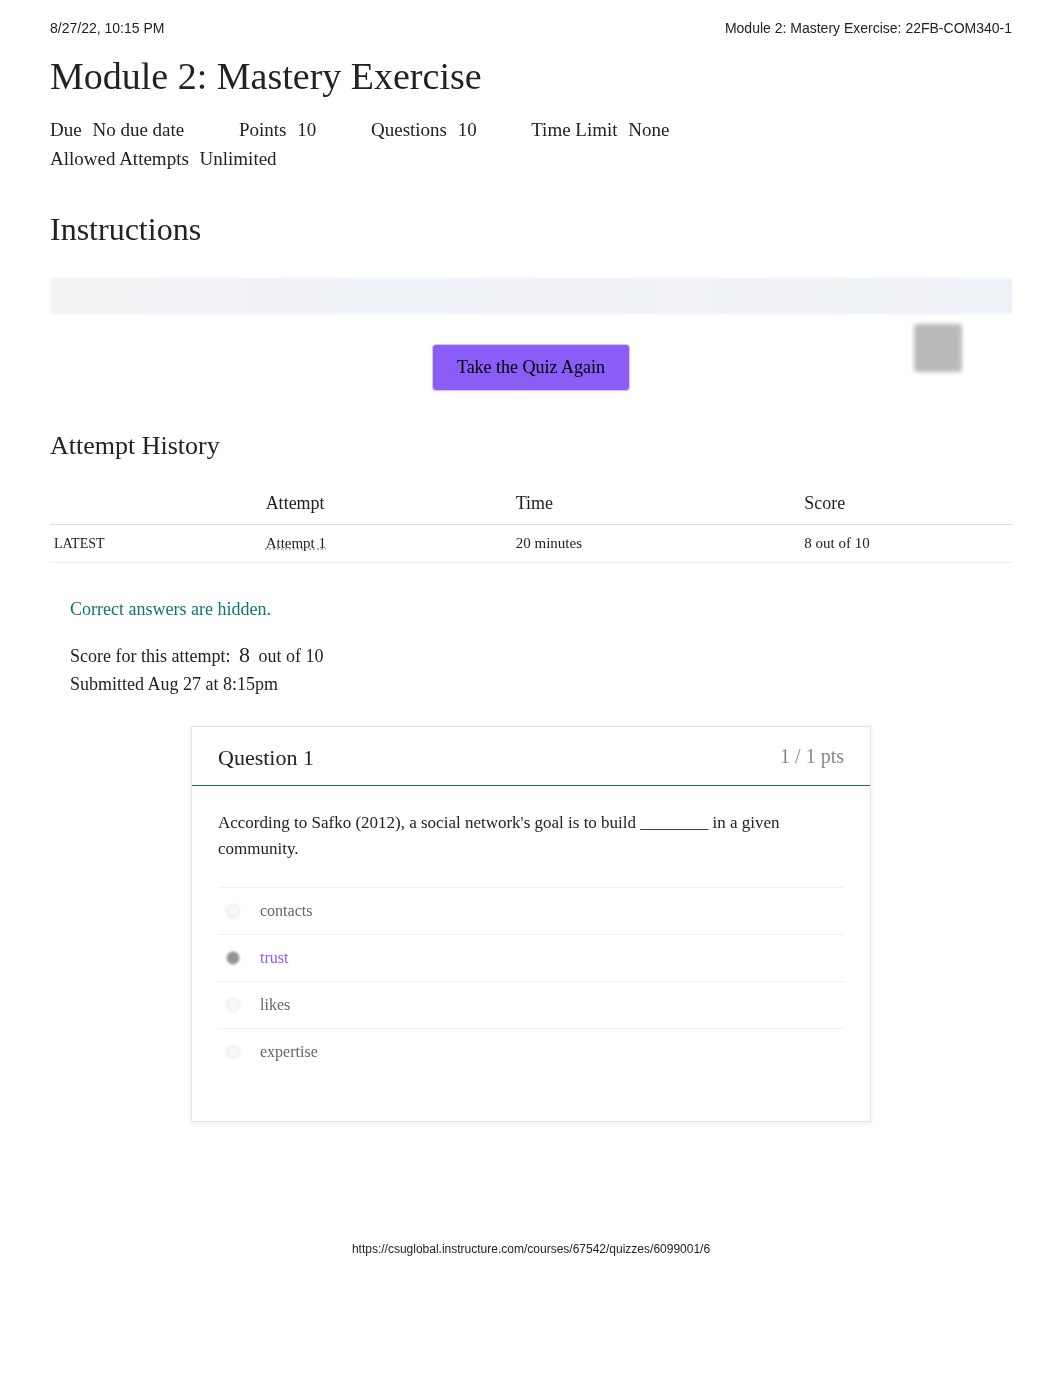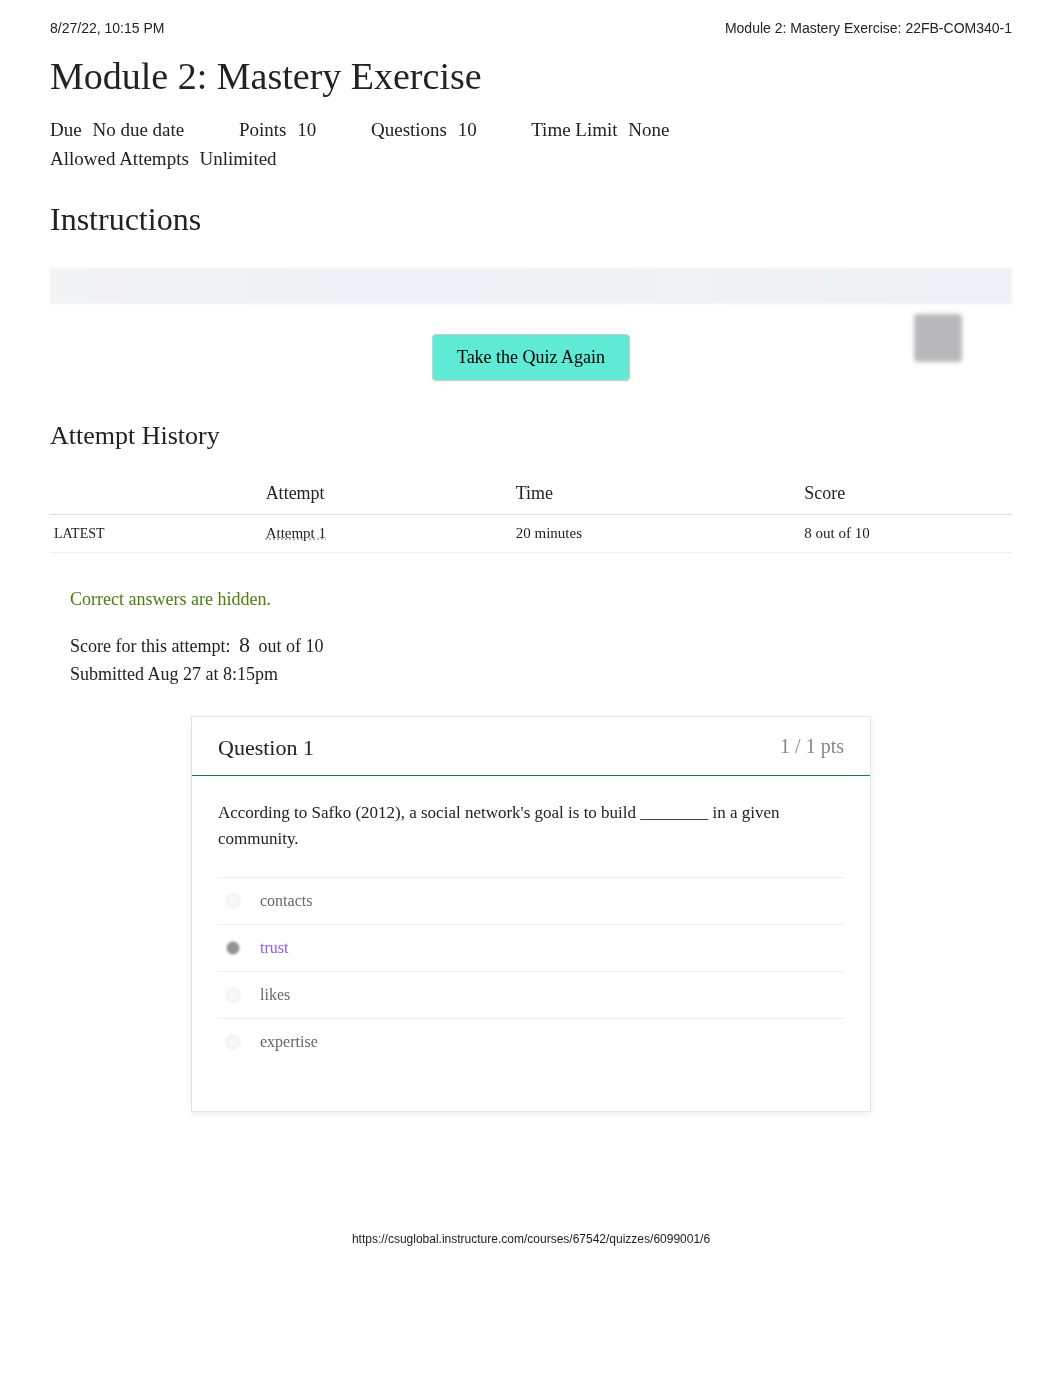--- a/index.html
+++ b/index.html
@@ -21,21 +21,21 @@
     font-family: Georgia, "Times New Roman", serif;
     font-size: 38px;
     font-weight: 400;
     margin-top: 8px;
     margin-bottom: 18px;
   }
   .meta-row {
     font-family: Georgia, "Times New Roman", serif;
     font-size: 19px;
     line-height: 1.5;
-    margin-bottom: 28px;
+    margin-bottom: 38px;
   }
   .meta-row .label { margin-right: 6px; }
   .meta-row .value { margin-right: 50px; }
   .instructions-title {
     font-family: Liberation Serif, serif;
     font-size: 32px;
     font-weight: 400;
     margin-bottom: 30px;
   }
   .blurred-bar {
@@ -56,21 +56,21 @@
   .take-again-wrap {
     text-align: center;
     margin: 30px 0 40px 0;
   }
   .take-again-btn {
     font-family: Georgia, "Times New Roman", serif;
     font-size: 18px;
     padding: 12px 24px;
     border: 1px solid #ccc;
     border-radius: 4px;
-    background: #5eead4;
+    background: #8b5cf6;
     cursor: pointer;
     box-shadow: 0 1px 2px rgba(0,0,0,0.08);
   }
   .attempt-history-title {
     font-family: Georgia, "Times New Roman", serif;
     font-size: 26px;
     font-weight: 400;
     margin-bottom: 22px;
   }
   .history-table {
@@ -88,21 +88,21 @@
     font-size: 18px;
   }
   .history-table td {
     padding: 10px 4px;
     font-size: 15px;
     border-bottom: 1px solid #eee;
   }
   .history-table td.status-cell { font-size: 14px; }
   .history-table .attempt-link { text-decoration: underline dotted #999; }
   .notice {
-    color: #4d7c0f;
+    color: #0f766e;
     font-family: Georgia, "Times New Roman", serif;
     font-size: 18px;
     margin-left: 20px;
     margin-bottom: 18px;
   }
   .score-info {
     font-family: Georgia, "Times New Roman", serif;
     font-size: 18px;
     margin-left: 20px;
     line-height: 1.5;

